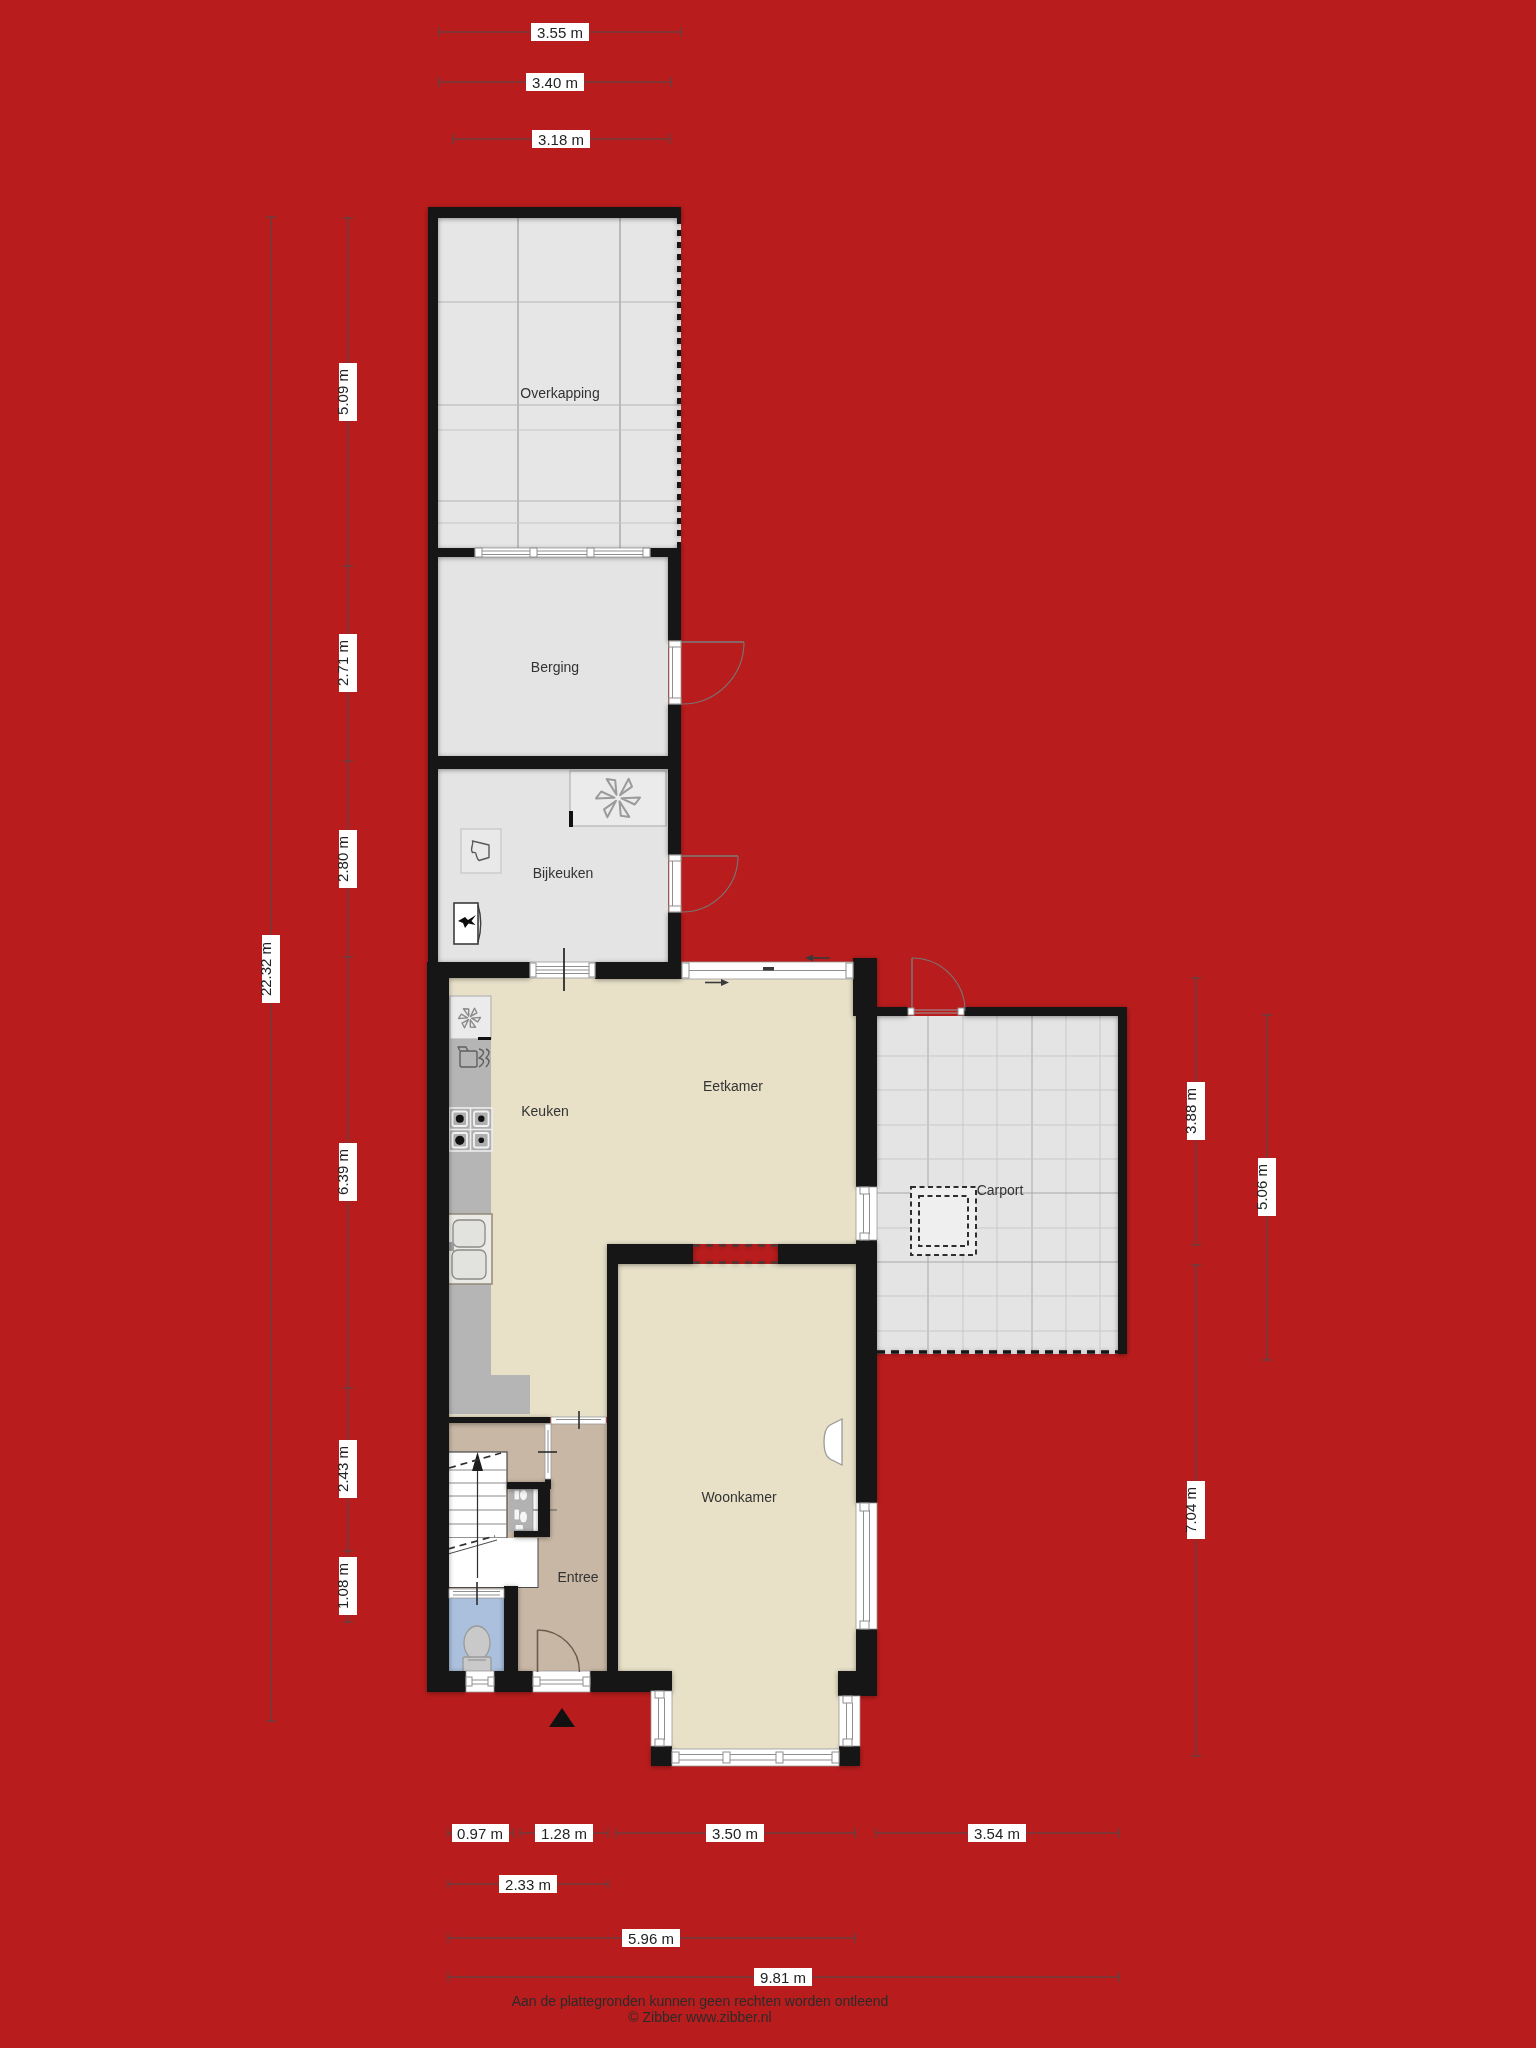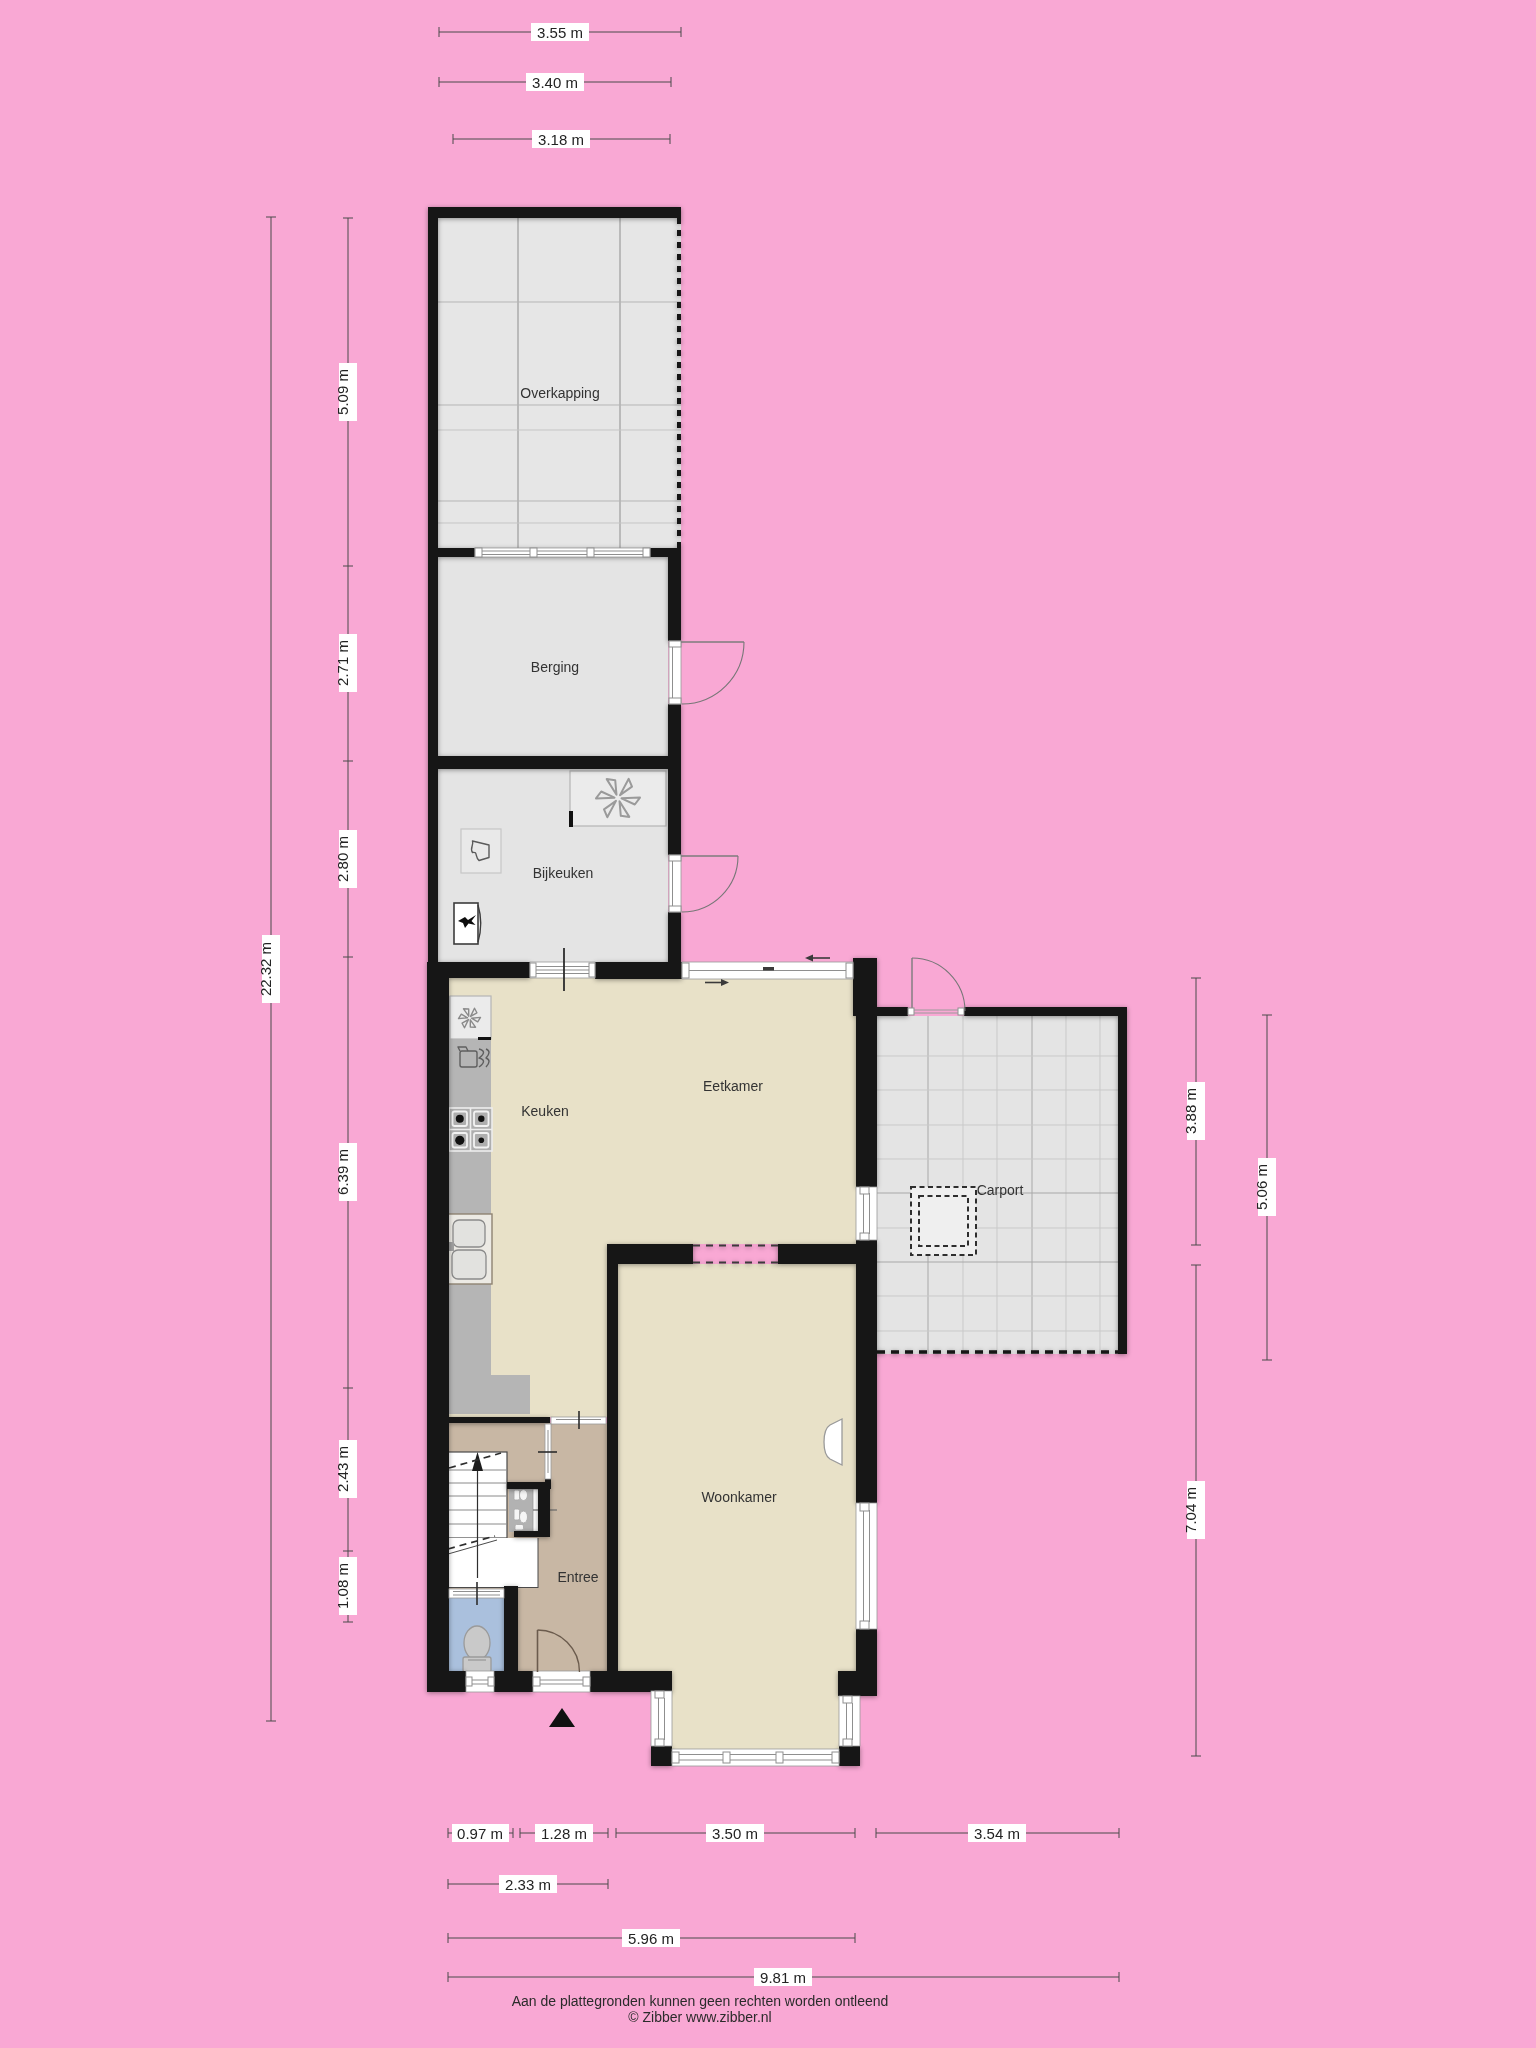--- a/index.html
+++ b/index.html
@@ -1,16 +1,16 @@
 <!DOCTYPE html>
 <html><head>
 <meta charset="utf-8">
 <style>
   html,body{margin:0;padding:0;background:#ffffff;}
-  #page{width:1536px;height:2048px;position:relative;background:#f9a8d4;overflow:hidden;}
+  #page{width:1536px;height:2048px;position:relative;background:#b91c1c;overflow:hidden;}
   svg{position:absolute;left:0;top:0;}
   text{font-family:"Liberation Sans", sans-serif;fill:#2b2b2b;}
   .lbl{font-size:14px;fill:#333333;}
   .dtx{font-size:15px;fill:#232323;}
   .w{fill:#161616;}
   .dim{stroke:#4a4a4a;stroke-width:1;}
   .gl{stroke:#8f8f8f;stroke-width:1;fill:none;}
   .post{fill:#ffffff;stroke:#8f8f8f;stroke-width:1;}
   .win{fill:#ffffff;stroke:#9a9a9a;stroke-width:0.8;}
   .arc{fill:none;stroke:#777777;stroke-width:1.1;}

